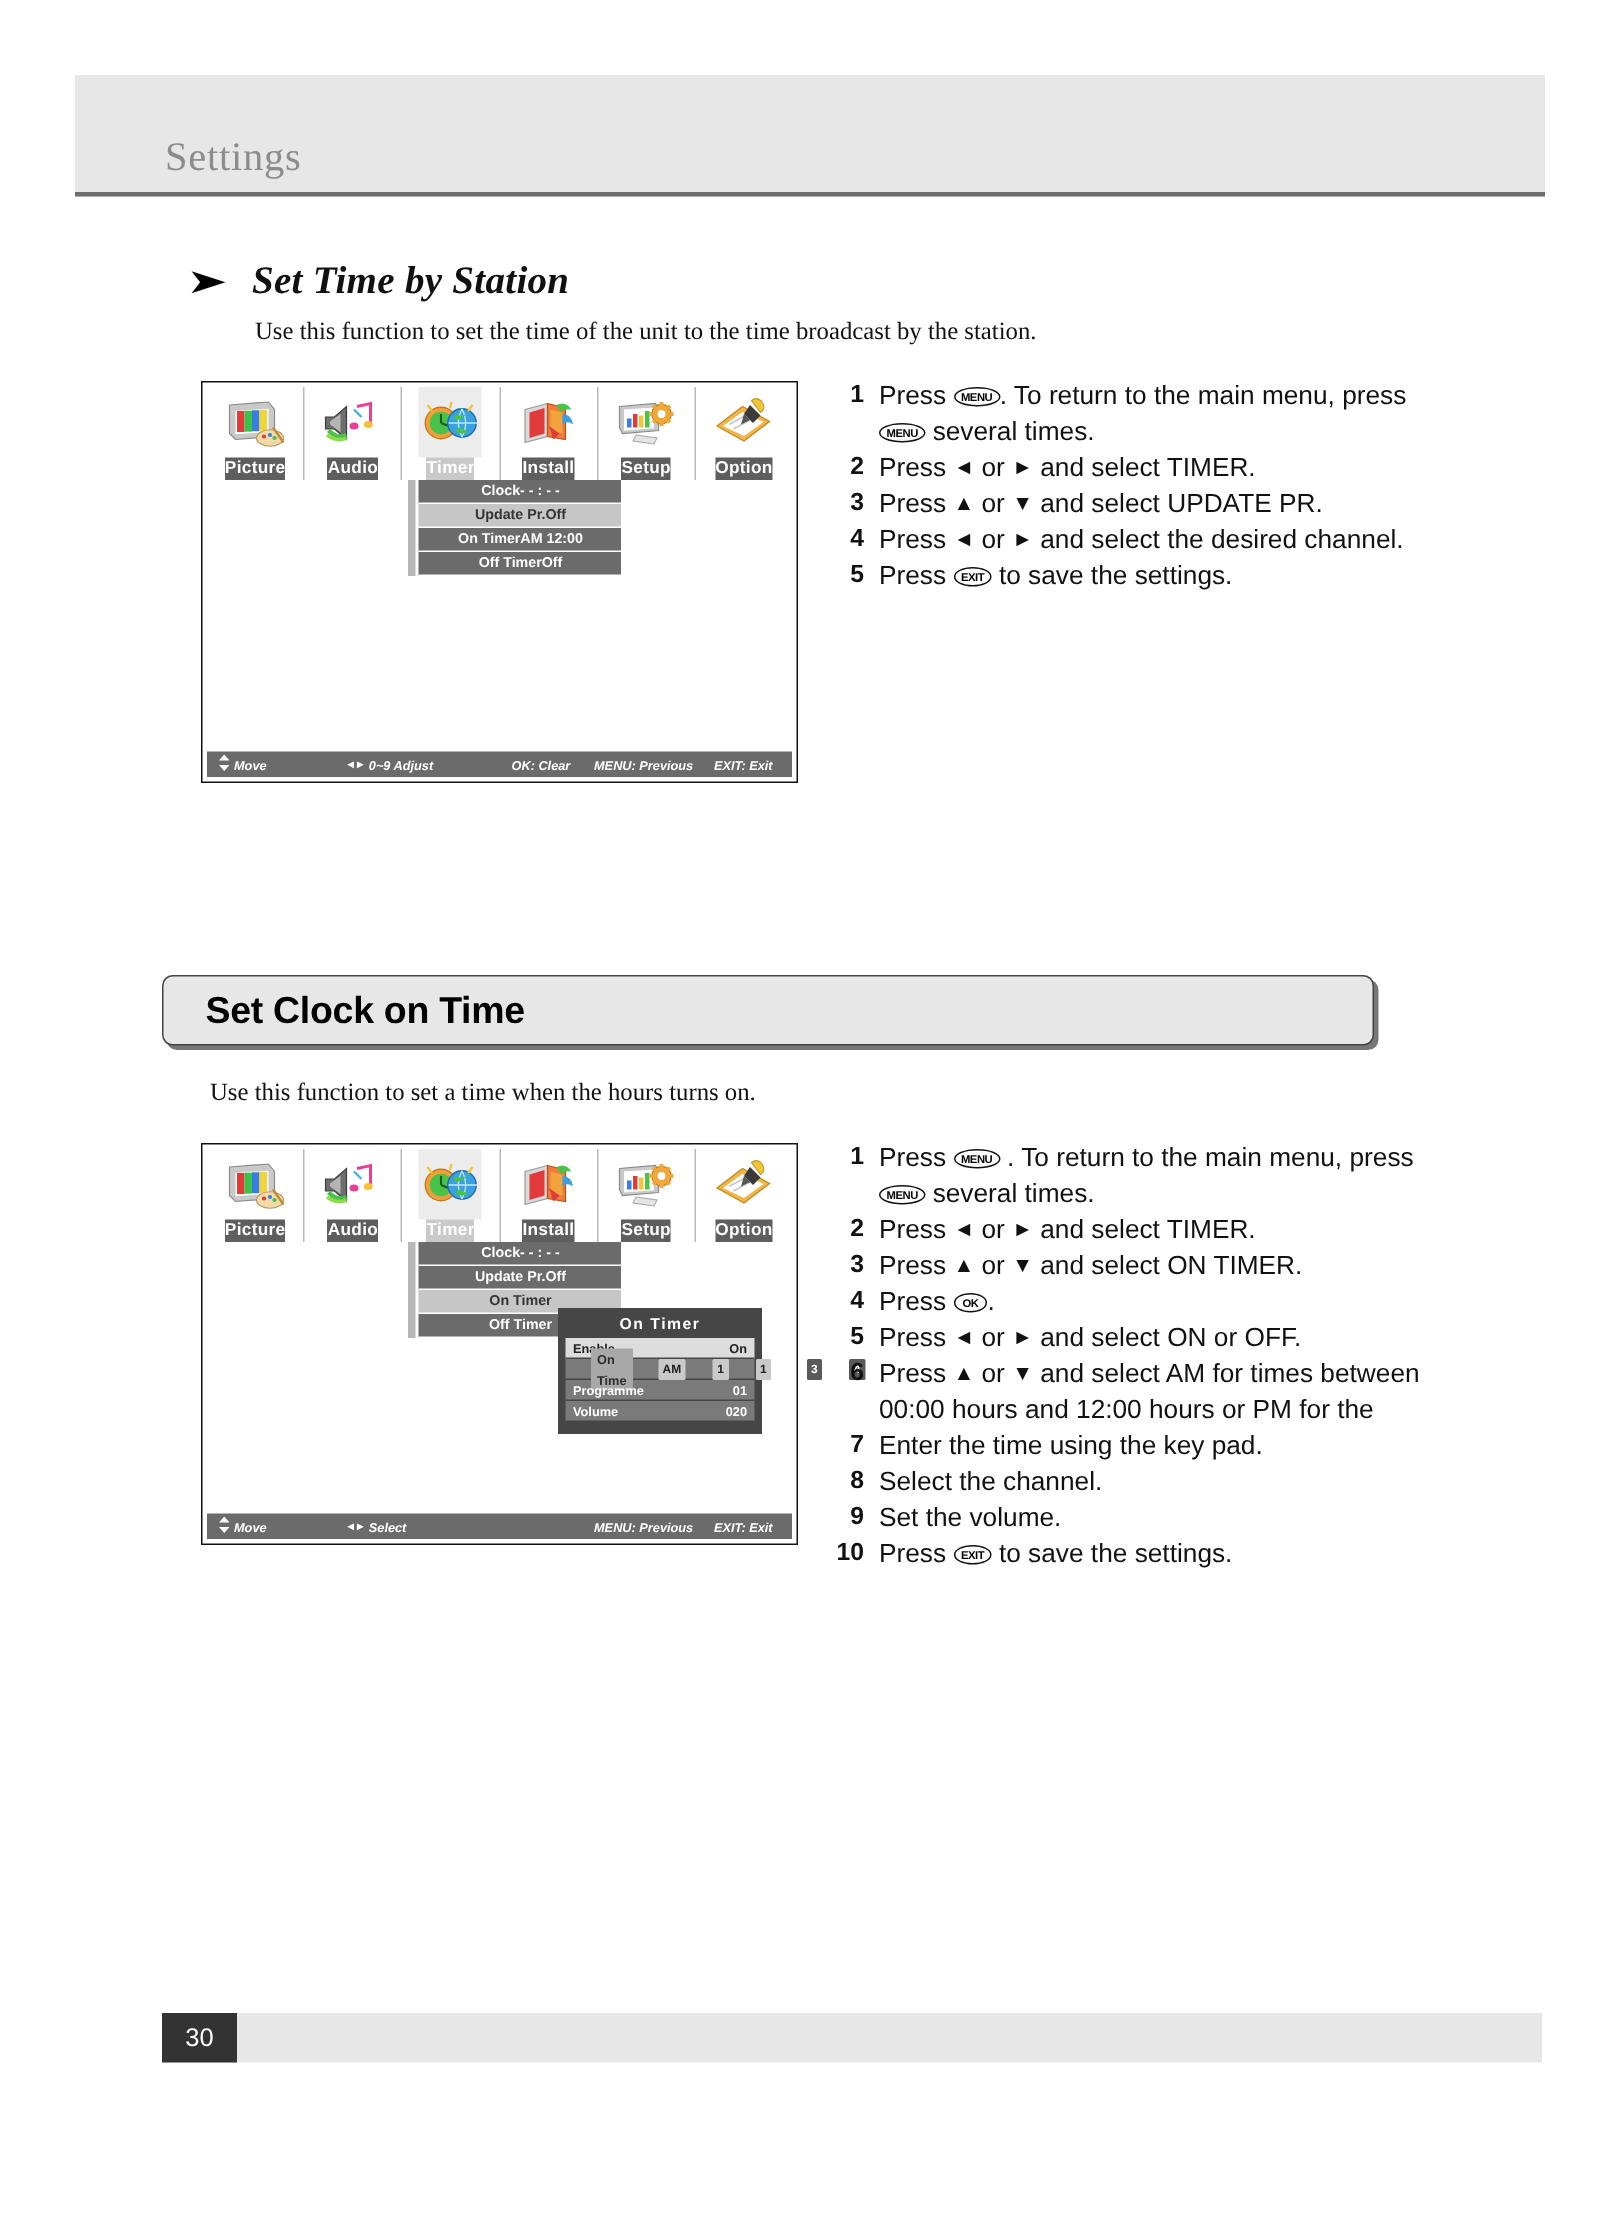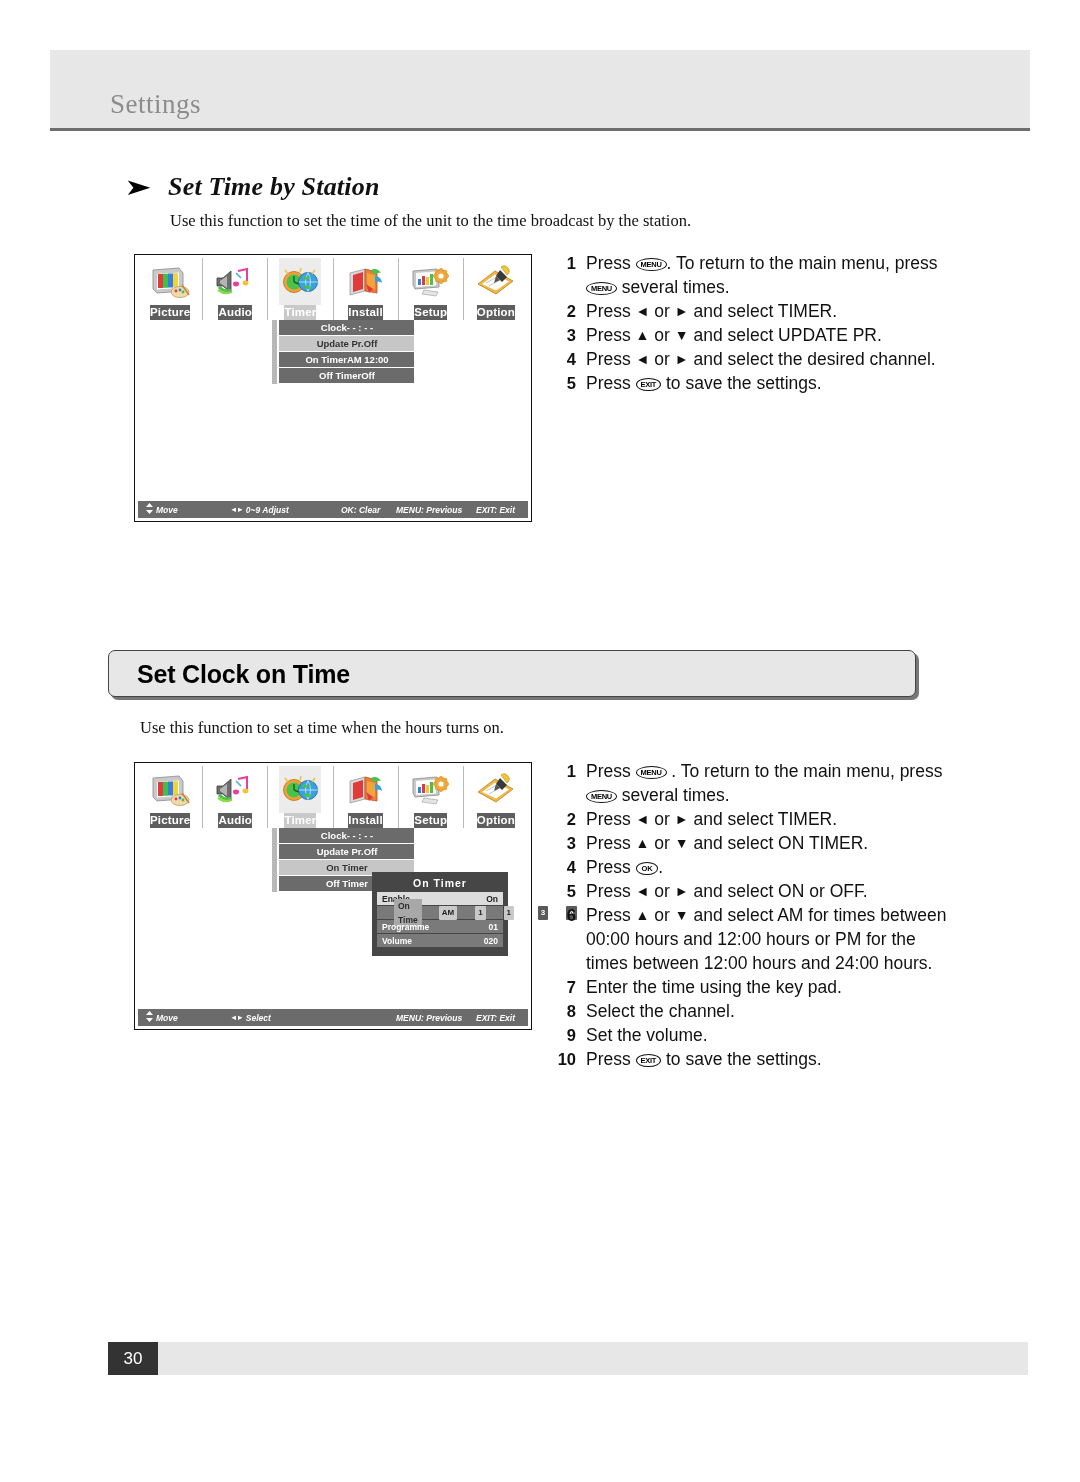--- a/index.html
+++ b/index.html
@@ -619,24 +619,20 @@
     </div>
     <div class="step">
       <div class="step-num">6</div>
       <div class="step-body">Press <span class="dir">▲</span> or <span class="dir">▼</span> and select AM for times between</div>
     </div>
     <div class="step">
       <div class="step-num"></div>
       <div class="step-body">00:00 hours and 12:00 hours or PM for the</div>
     </div>
     <div class="step">
-      <div class="step-num"></div>
-      <div class="step-body">times between 12:00 hours and 24:00 hours.</div>
-    </div>
-    <div class="step">
       <div class="step-num">7</div>
       <div class="step-body">Enter the time using the key pad.</div>
     </div>
     <div class="step">
       <div class="step-num">8</div>
       <div class="step-body">Select the channel.</div>
     </div>
     <div class="step">
       <div class="step-num">9</div>
       <div class="step-body">Set the volume.</div>

